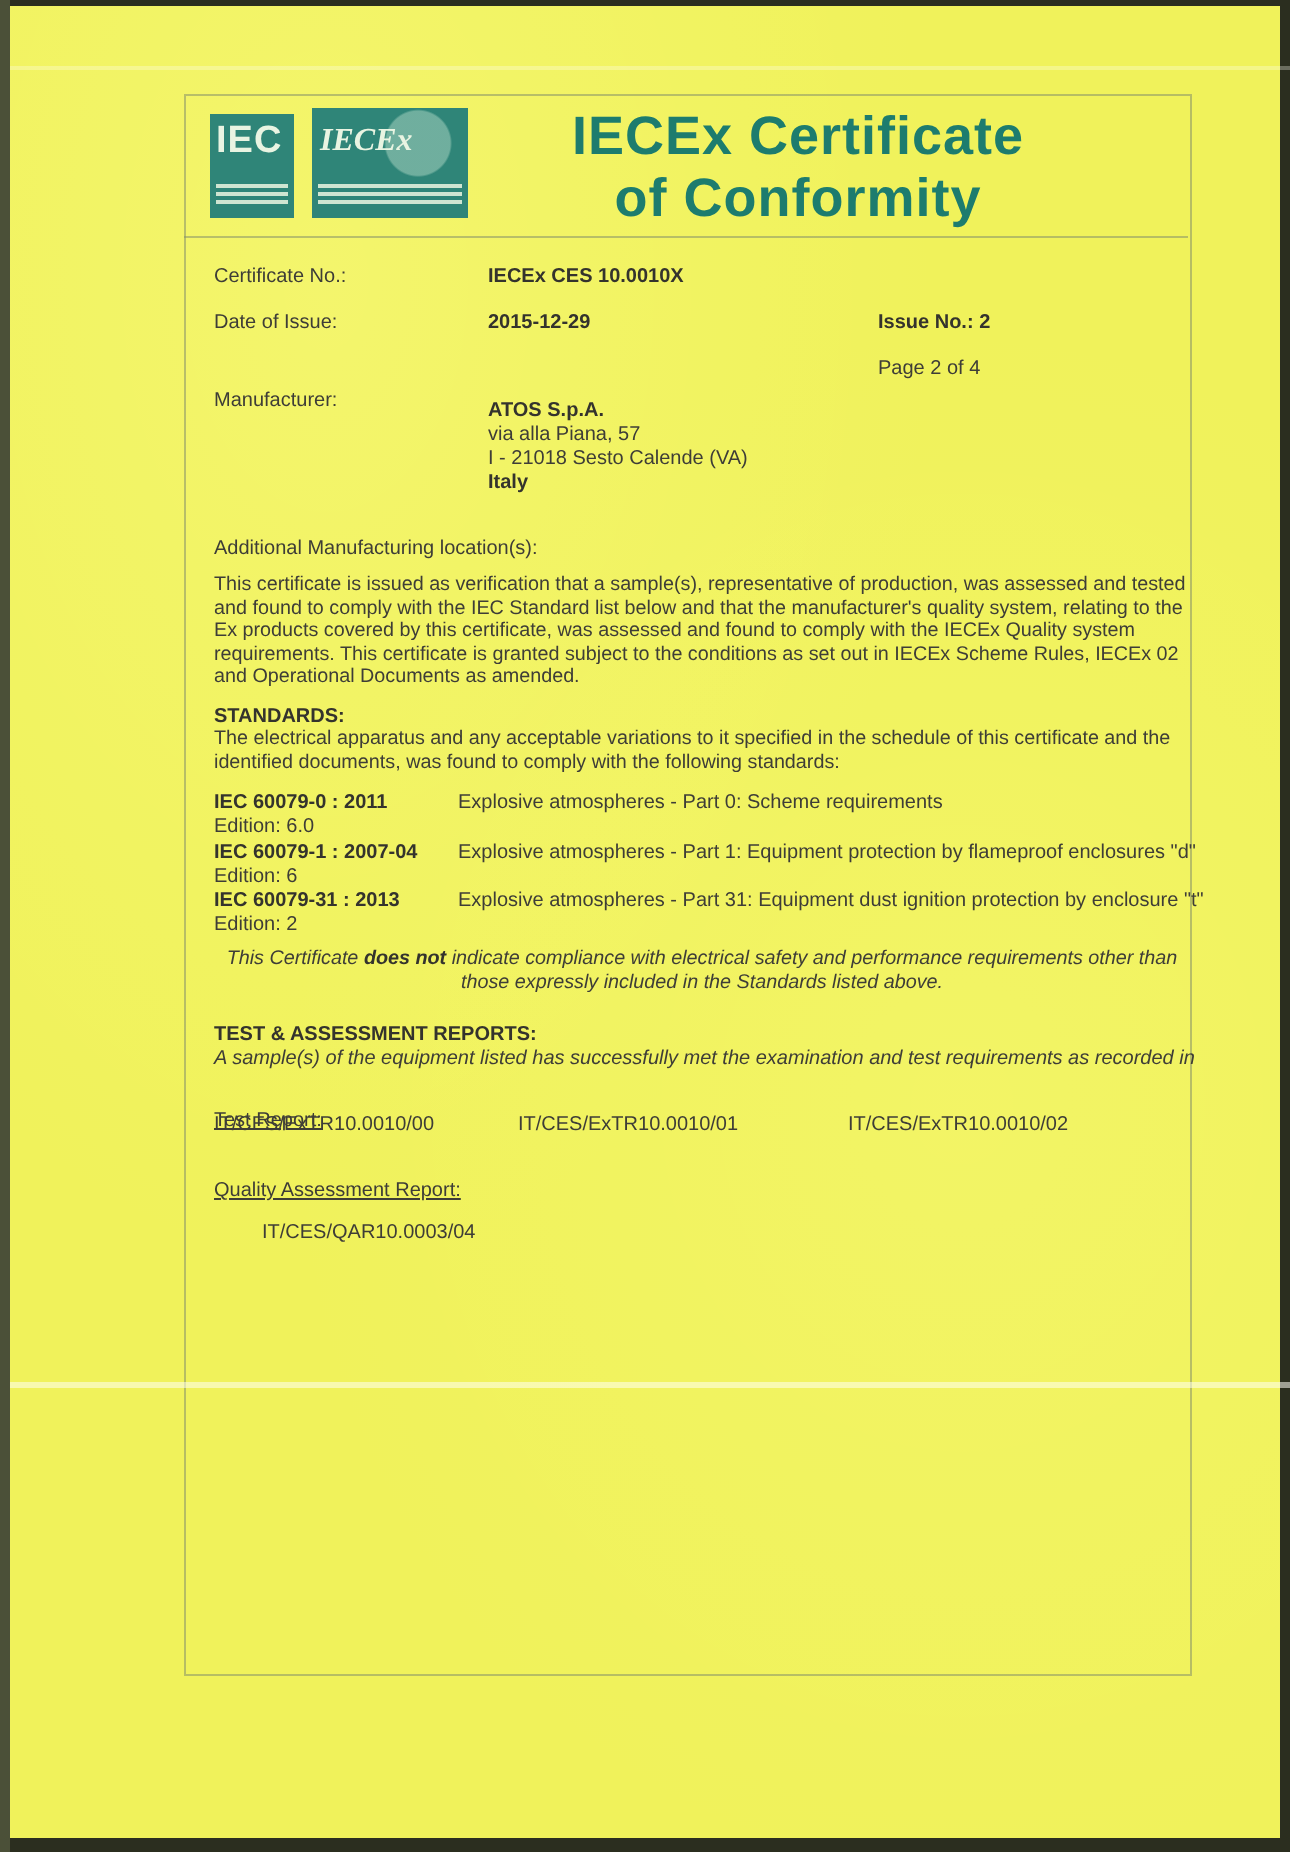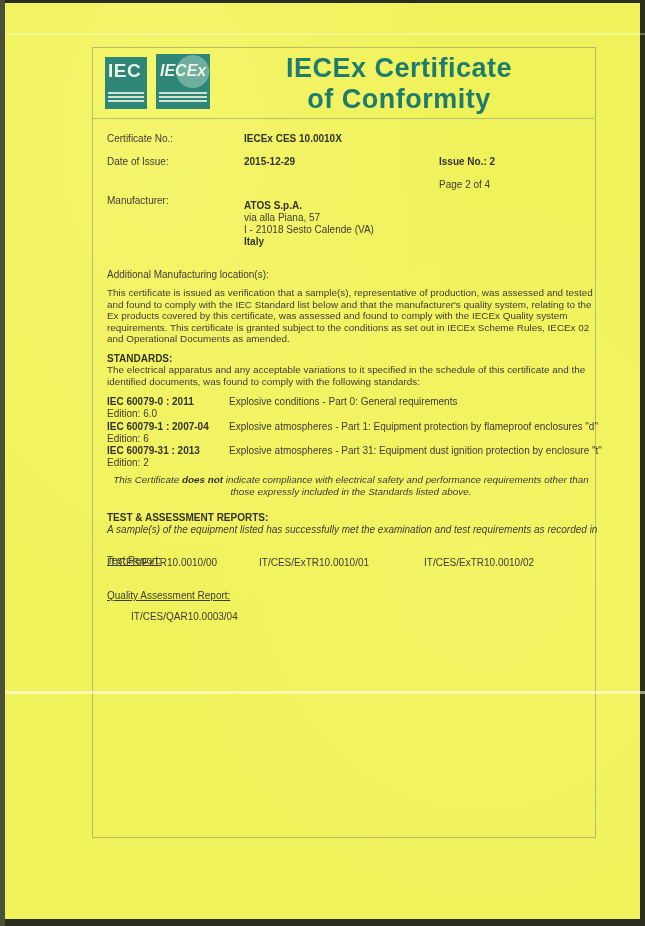--- a/index.html
+++ b/index.html
@@ -35,22 +35,22 @@
   .wrap { white-space:normal; }
 
   .title {
     position:absolute; left:200px; top:50px; width:390px;
     text-align:center; font-weight:bold; font-size:27px; line-height:31px;
     color:#1d7c6e; letter-spacing:0.5px;
   }
 
   .logo { position:absolute; overflow:hidden; background:#2f8578; }
   .logo-iec { left:101px; top:54px; width:42px; height:52px; }
-  .logo-iecex { left:152px; top:51px; width:54px; height:55px;
-    background: radial-gradient(circle at 68% 32%, rgba(190,225,205,0.45) 0 16px, transparent 17px), #2f8578; }
+  .logo-iecex { left:152px; top:51px; width:78px; height:55px;
+    background: radial-gradient(circle at 68% 32%, rgba(190,225,205,0.45) 0 16px, transparent 17px), #2f8578; font-family: Liberation Serif, serif; }
   .logo .txt { position:absolute; left:3px; top:3px; color:#e9f4e2; font-weight:bold; }
   .logo-iec .txt { font-size:19px; letter-spacing:0.5px; }
   .logo-iecex .txt { font-size:16px; font-style:italic; top:8px; left:4px; }
   .logo .lines {
     position:absolute; left:3px; right:3px; bottom:5px; height:12px;
     background:repeating-linear-gradient(to bottom, rgba(235,245,225,0.85) 0 2px, transparent 2px 4px);
   }
 
   .para { position:absolute; font-size:9.9px; line-height:11.6px; color:#3e3d37; }
   .center { text-align:center; }
@@ -94,21 +94,21 @@
 
     <div class="t" style="left:103px; top:266px;">Additional Manufacturing location(s):</div>
 
     <div class="para wrap" style="left:103px; top:284px; width:488px;">This certificate is issued as verification that a sample(s), representative of production, was assessed and tested and found to comply with the IEC Standard list below and that the manufacturer's quality system, relating to the Ex products covered by this certificate, was assessed and found to comply with the IECEx Quality system requirements. This certificate is granted subject to the conditions as set out in IECEx Scheme Rules, IECEx 02 and Operational Documents as amended.</div>
 
     <div class="t b" style="left:103px; top:350px;">STANDARDS:</div>
     <div class="para wrap" style="left:103px; top:361px; width:488px;">The electrical apparatus and any acceptable variations to it specified in the schedule of this certificate and the identified documents, was found to comply with the following standards:</div>
 
     <div class="t b" style="left:103px; top:393px;">IEC 60079-0 : 2011</div>
     <div class="t" style="left:103px; top:405px;">Edition: 6.0</div>
-    <div class="t" style="left:225px; top:393px;">Explosive conditions - Part 0: General requirements</div>
+    <div class="t" style="left:225px; top:393px;">Explosive atmospheres - Part 0: Scheme requirements</div>
 
     <div class="t b" style="left:103px; top:418px;">IEC 60079-1 : 2007-04</div>
     <div class="t" style="left:103px; top:430px;">Edition: 6</div>
     <div class="t" style="left:225px; top:418px;">Explosive atmospheres - Part 1: Equipment protection by flameproof enclosures "d"</div>
 
     <div class="t b" style="left:103px; top:442px;">IEC 60079-31 : 2013</div>
     <div class="t" style="left:103px; top:454px;">Edition: 2</div>
     <div class="t" style="left:225px; top:442px;">Explosive atmospheres - Part 31: Equipment dust ignition protection by enclosure "t"</div>
 
     <div class="para wrap i center" style="left:103px; top:471px; width:488px;">

